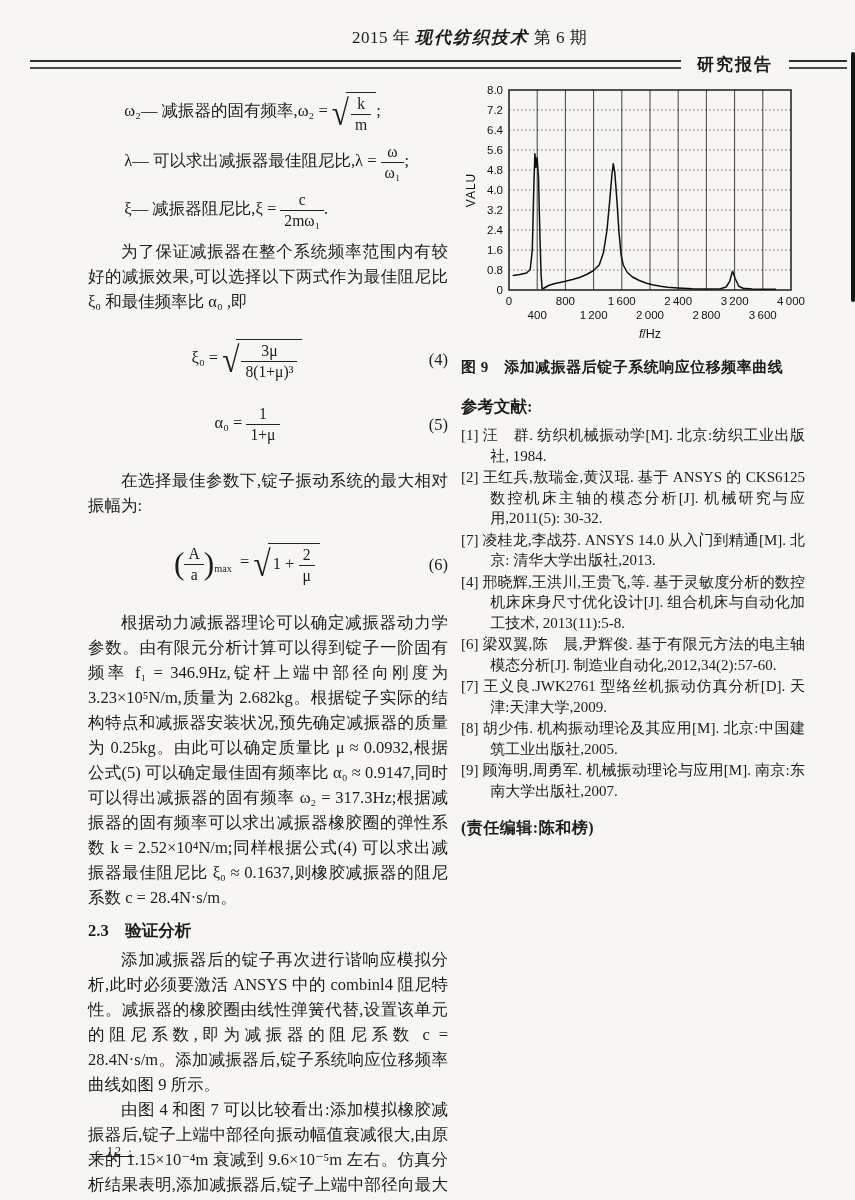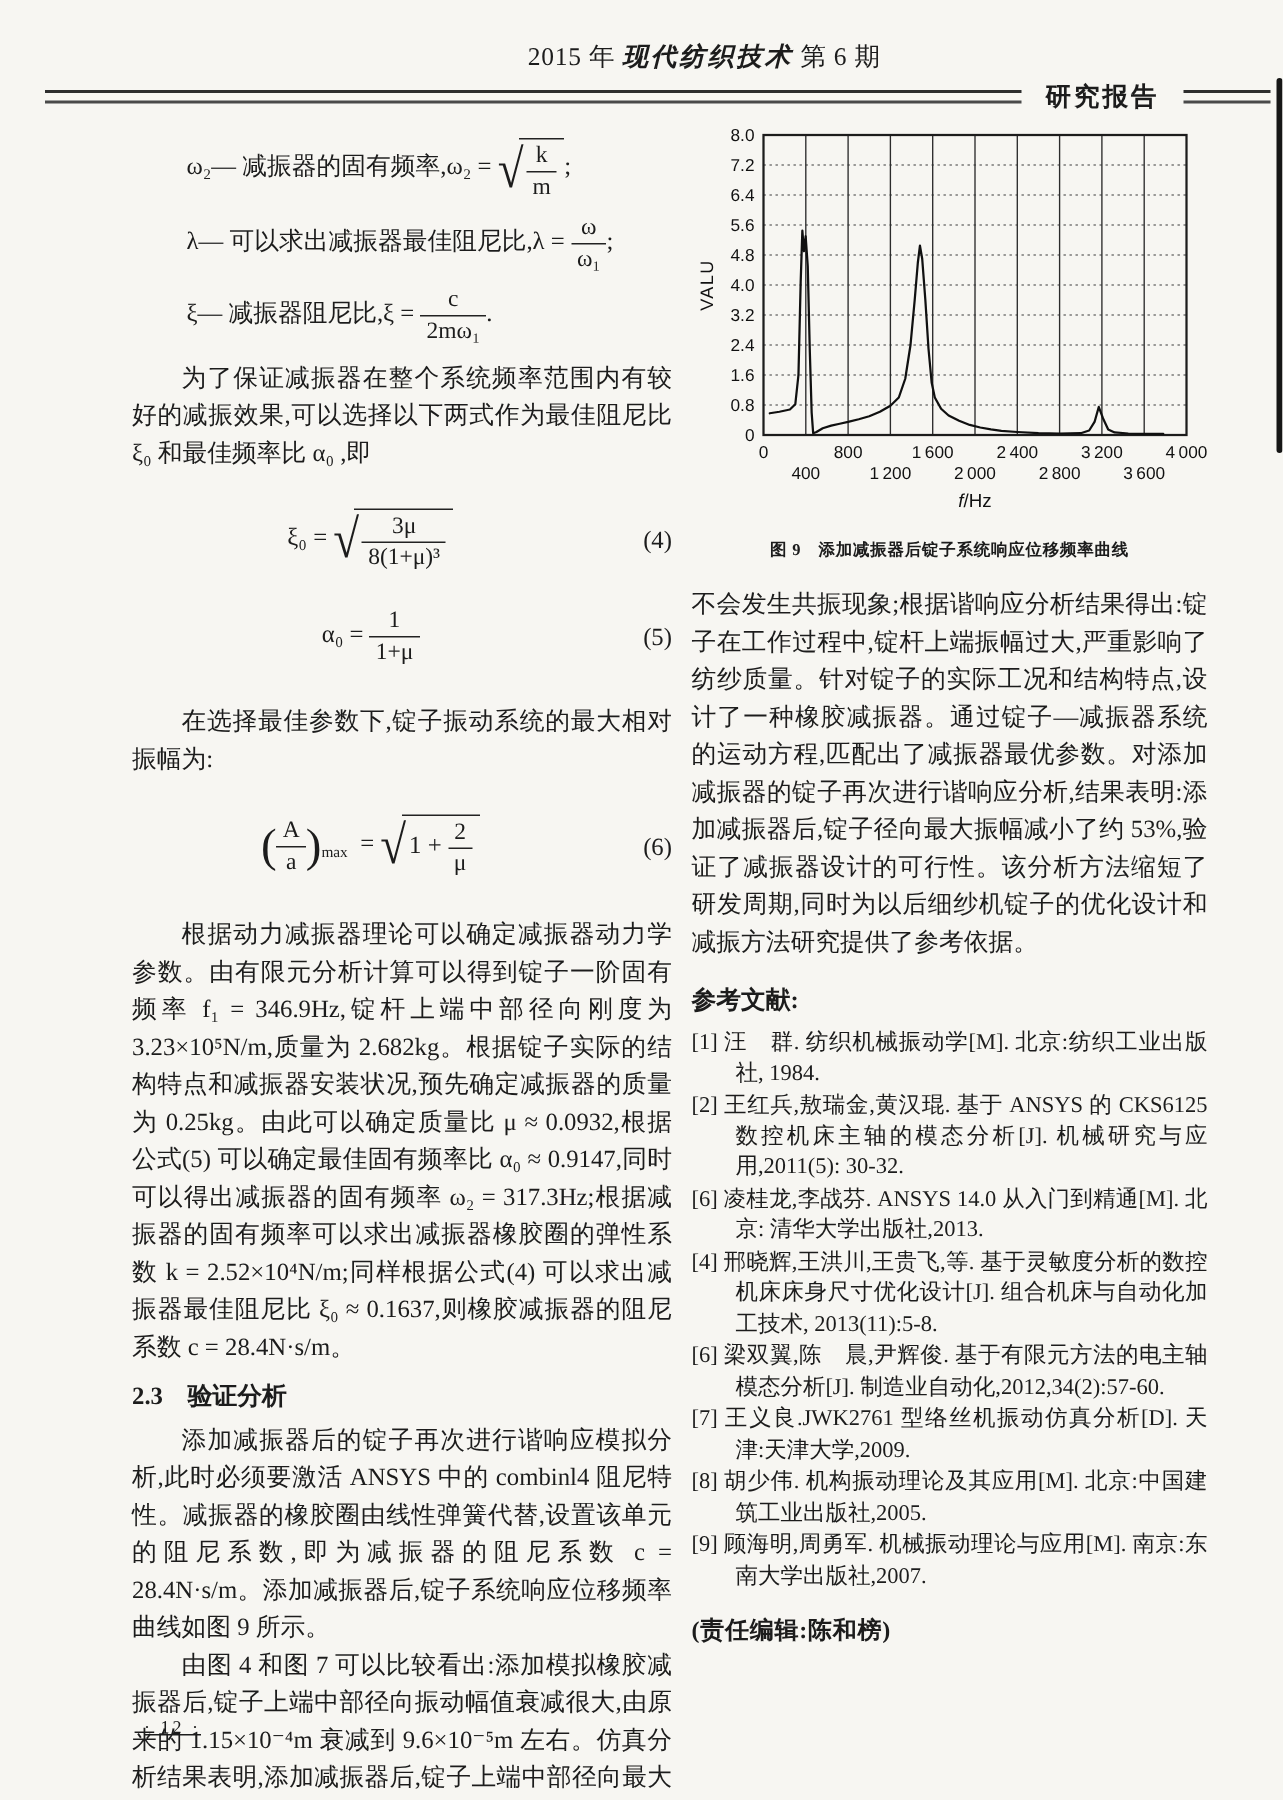--- a/index.html
+++ b/index.html
@@ -38,21 +38,21 @@
   .eqno{width:42px;text-align:right;font-size:16.5px;}
   .bigp{font-size:1.9em;font-weight:300;vertical-align:middle;}
   sub.mx{font-size:.62em;}
   .mspace{display:inline-block;width:.25em;}
   
   .h-sub{font-weight:bold;margin:8px 0 4px 0;}
   .h-sec{font-weight:bold;font-size:17.5px;margin:16px 0 12px 0;}
   .refs-head{font-weight:bold;margin:14px 0 6px 0;}
   
   .figure{margin:0 0 6px 0;}
-  .fig-caption{text-align:center;font-weight:bold;font-size:11px;margin:2px 0 10px 0;letter-spacing:.5px;}
+  .fig-caption{text-align:left;font-weight:bold;font-size:15px;margin:2px 0 10px 0;letter-spacing:.5px;}
   
   .refs{list-style:none;margin:0;padding:0;font-size:15px;line-height:20.5px;}
   .refs li{padding-left:1.95em;text-indent:-1.95em;margin-bottom:1px;text-align:justify;}
   .editor-note{text-align:left;font-weight:bold;margin-top:14px;font-size:16px;letter-spacing:.5px;}
   
   .footer{position:absolute;left:96px;top:1144px;font-size:12px;letter-spacing:2px;text-decoration:underline;}
   svg text{font-family:"Liberation Sans","DejaVu Sans",sans-serif;fill:#111;}
 </style>
 </head>
 <body>
@@ -182,28 +182,27 @@
           <text x="189" y="239" text-anchor="middle" font-size="11.5">2 000</text>
           <text x="245.39999999999998" y="239" text-anchor="middle" font-size="11.5">2 800</text>
           <text x="301.8" y="239" text-anchor="middle" font-size="11.5">3 600</text>
           <text x="14" y="110" text-anchor="middle" font-size="12" letter-spacing="1" transform="rotate(-90 14 110)">VALU</text>
           <text x="189" y="258" text-anchor="middle" font-size="12.5"><tspan font-style="italic">f</tspan>/Hz</text>
           <polyline points="52.2,195.5 58.6,194.5 65.6,193.0 69.2,189.5 71.3,170.0 72.8,107.5 73.9,73.8 75.0,87.5 76.1,77.5 77.5,97.5 78.9,155.0 80.1,195.0 81.1,208.8 83.3,208.0 87.5,205.5 93.1,203.8 98.8,202.5 104.4,201.3 111.5,199.5 118.5,197.5 125.6,194.5 132.6,190.5 138.2,185.0 142.5,172.5 146.0,150.0 148.8,120.0 150.9,95.0 152.3,83.8 153.8,92.5 155.9,120.0 158.0,152.5 160.1,175.0 162.2,185.0 166.4,192.5 171.4,197.0 178.4,200.5 185.5,203.3 192.5,205.0 199.6,206.3 206.6,207.3 217.2,208.0 231.3,208.8 245.4,209.0 259.5,208.8 265.1,207.0 268.7,201.3 271.5,191.3 274.3,198.8 277.8,206.3 282.1,208.3 291.2,209.0 301.8,209.3 314.5,209.3" fill="none" stroke="#101010" stroke-width="1.5" stroke-linejoin="round" stroke-linecap="round"></polyline>
         </svg>
       <div class="fig-caption">图 9　添加减振器后锭子系统响应位移频率曲线</div>
     </div>
 
-    <p>不会发生共振现象;根据谐响应分析结果得出:锭子在工作过程中,锭杆上端振幅过大,严重影响了纺纱质量。针对锭子的实际工况和结构特点,设计了一种橡胶减振器。通过锭子—减振器系统的运动方程,匹配出了减振器最优参数。对添加减振器的锭子再次进行谐响应分析,结果表明:添加减振器后,锭子径向最大振幅减小了约 53%,验证了减振器设计的可行性。该分析方法缩短了研发周期,同时为以后细纱机锭子的优化设计和减振方法研究提供了参考依据。</p>
 
     <div class="refs-head">参考文献:</div>
 
     <ol class="refs">
       <li>[1] 汪　群. 纺织机械振动学[M]. 北京:纺织工业出版社, 1984.</li>
       <li>[2] 王红兵,敖瑞金,黄汉琨. 基于 ANSYS 的 CKS6125 数控机床主轴的模态分析[J]. 机械研究与应用,2011(5): 30-32.</li>
-      <li>[6] 凌桂龙,李战芬. ANSYS 14.0 从入门到精通[M]. 北京: 清华大学出版社,2013.</li>
+      <li>[7] 凌桂龙,李战芬. ANSYS 14.0 从入门到精通[M]. 北京: 清华大学出版社,2013.</li>
       <li>[4] 邢晓辉,王洪川,王贵飞,等. 基于灵敏度分析的数控机床床身尺寸优化设计[J]. 组合机床与自动化加工技术, 2013(11):5-8.</li>
       <li>[6] 梁双翼,陈　晨,尹辉俊. 基于有限元方法的电主轴模态分析[J]. 制造业自动化,2012,34(2):57-60.</li>
       <li>[7] 王义良.JWK2761 型络丝机振动仿真分析[D]. 天津:天津大学,2009.</li>
       <li>[8] 胡少伟. 机构振动理论及其应用[M]. 北京:中国建筑工业出版社,2005.</li>
       <li>[9] 顾海明,周勇军. 机械振动理论与应用[M]. 南京:东南大学出版社,2007.</li>
     </ol>
 
     <div class="editor-note">(责任编辑:陈和榜)</div>
   </div>
 

